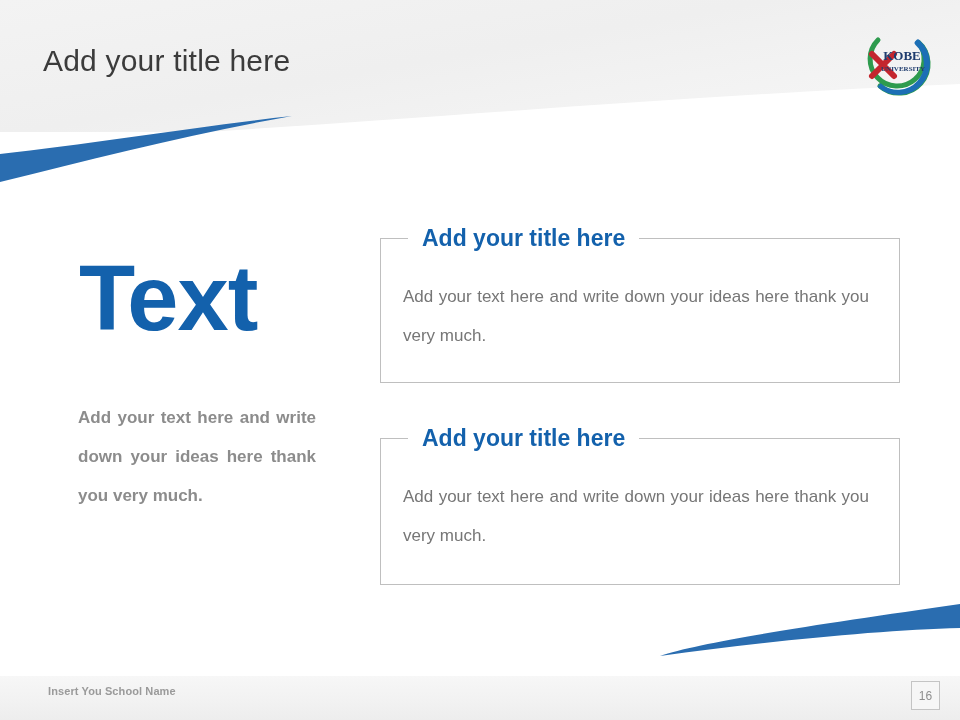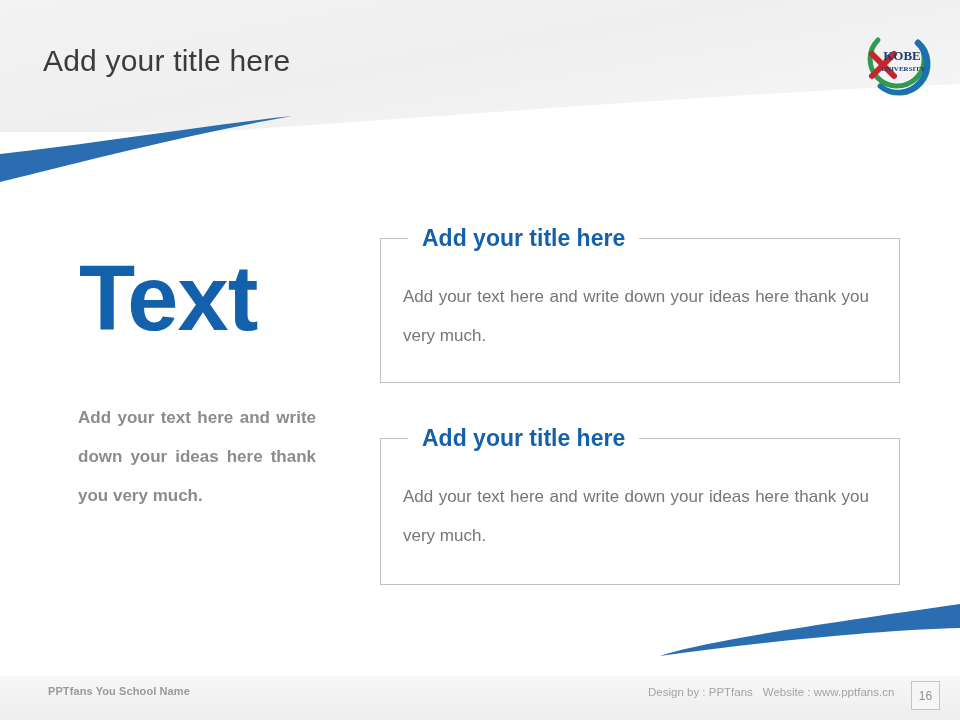--- a/index.html
+++ b/index.html
@@ -213,19 +213,16 @@
 
   <div class="box box-1"></div>
   <div class="box-title box-title-1">Add your title here</div>
   <div class="box-body box-body-1">Add your text here and write down your ideas here thank you very much.</div>
 
   <div class="box box-2"></div>
   <div class="box-title box-title-2">Add your title here</div>
   <div class="box-body box-body-2">Add your text here and write down your ideas here thank you very much.</div>
 
   <div class="footer-bg"></div>
-  <div class="footer-left">PPTfans You School Name</div>
-  <div class="footer-right">
-    <span>Design by : PPTfans</span><span class="sep"></span><span>Website : www.pptfans.cn</span>
-  </div>
+  <div class="footer-left">Insert You School Name</div>
   <div class="page-num">16</div>
 
 </div>
 
 </body></html>

